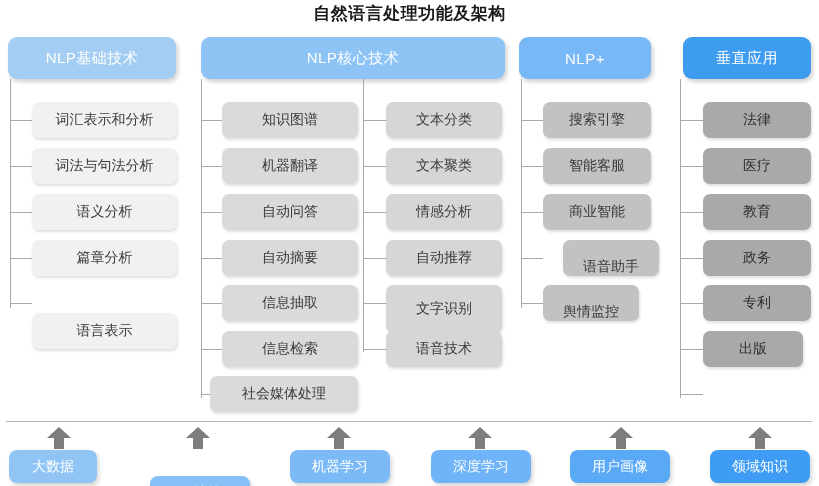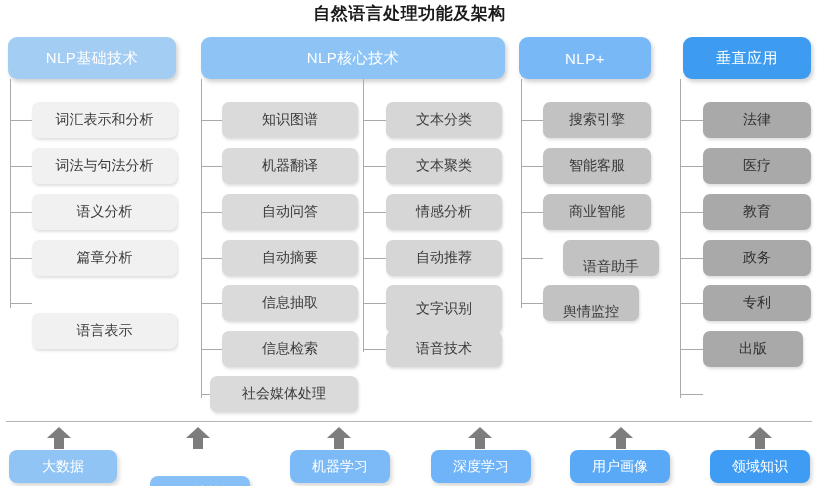--- a/index.html
+++ b/index.html
@@ -268,21 +268,21 @@
     </div>
   <div class="uparrow" style="left:609px;top:427px;">
     <div class="head"></div>
       <div class="shaft"></div>
     </div>
   <div class="uparrow" style="left:748px;top:427px;">
     <div class="head"></div>
       <div class="shaft"></div>
     </div>
 
-  <div class="found f1" style="left:9px;top:450px;width:108px;height:33px;">
+  <div class="found f1" style="left:9px;top:450px;width:88px;height:33px;">
     <span>大数据</span>
     </div>
   <div class="found f2" style="left:150px;top:476px;width:100px;height:33px;">
     <span>云计算</span>
     </div>
   <div class="found f3" style="left:290px;top:450px;width:100px;height:33px;">
     <span>机器学习</span>
     </div>
   <div class="found f4" style="left:431px;top:450px;width:100px;height:33px;">
     <span>深度学习</span>

